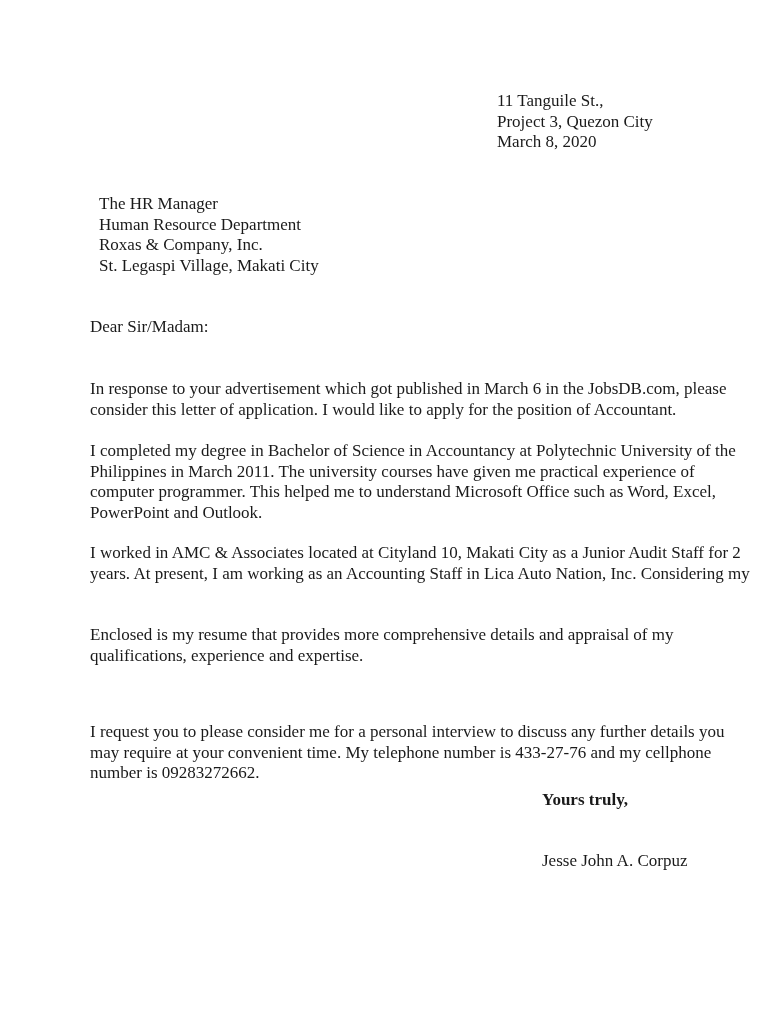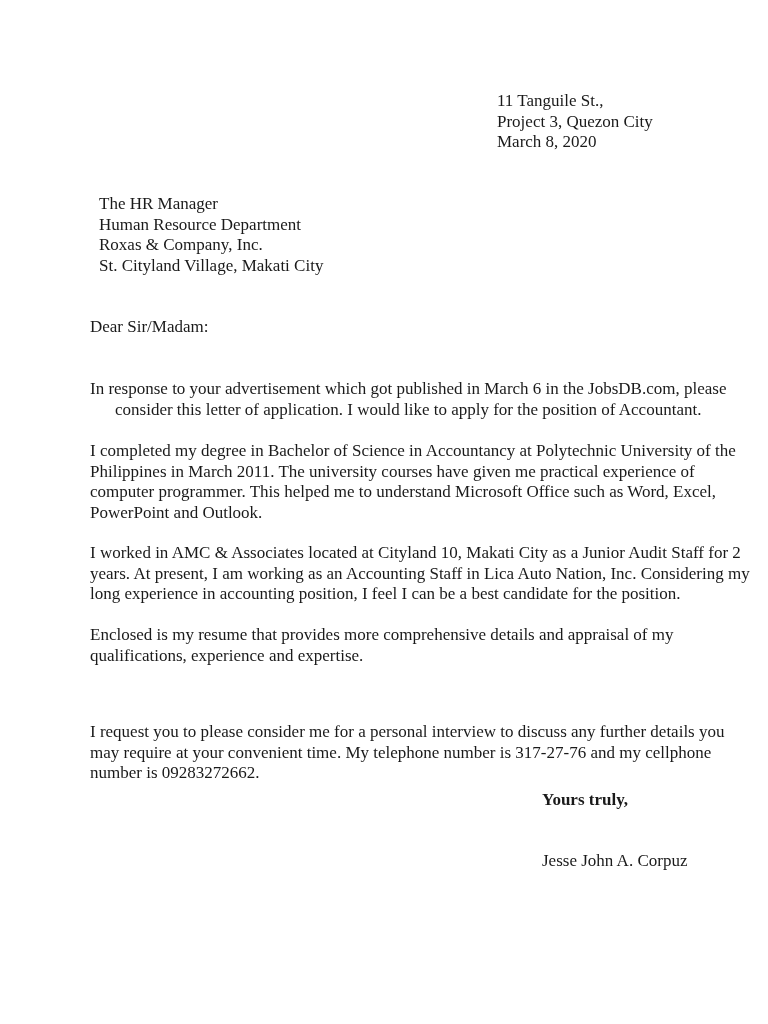--- a/index.html
+++ b/index.html
@@ -28,21 +28,21 @@
       white-space: nowrap;
       line-height: 20.5px;
       height: 20.5px;
     }
     .block {
       position: absolute;
     }
     .sender { left: 497px; top: 91px; }
     .recipient { left: 99px; top: 194px; }
     .salutation { left: 90px; top: 317px; }
-    .p1 { left: 90px; top: 379px; text-align: center; }
+    .p1 { left: 90px; top: 379px; }
     .p2 { left: 90px; top: 441px; }
     .p3 { left: 90px; top: 543px; }
     .p4 { left: 90px; top: 625px; }
     .p5 { left: 90px; top: 686px; margin-top: 36px; }
     .closing { left: 542px; top: 790px; font-weight: bold; }
     .signature { left: 542px; top: 851px; }
     .block .line { position: relative; display: block; }
   </style>
 </head>
 <body>
@@ -52,21 +52,21 @@
   <div class="block sender">
     <span class="line">11 Tanguile St.,</span>
     <span class="line">Project 3, Quezon City</span>
     <span class="line">March 8, 2020</span>
   </div>
 
   <div class="block recipient">
     <span class="line">The HR Manager</span>
     <span class="line">Human Resource Department</span>
     <span class="line">Roxas &amp; Company, Inc.</span>
-    <span class="line">St. Cityland Village, Makati City</span>
+    <span class="line">St. Legaspi Village, Makati City</span>
   </div>
 
   <div class="block salutation">
     <span class="line">Dear Sir/Madam:</span>
   </div>
 
   <div class="block p1">
     <span class="line">In response to your advertisement which got published in March 6 in the JobsDB.com, please</span>
     <span class="line">consider this letter of application. I would like to apply for the position of Accountant.</span>
   </div>
@@ -74,31 +74,30 @@
   <div class="block p2">
     <span class="line">I completed my degree in Bachelor of Science in Accountancy at Polytechnic University of the</span>
     <span class="line">Philippines in March 2011. The university courses have given me practical experience of</span>
     <span class="line">computer programmer. This helped me to understand Microsoft Office such as Word, Excel,</span>
     <span class="line">PowerPoint and Outlook.</span>
   </div>
 
   <div class="block p3">
     <span class="line">I worked in AMC &amp; Associates located at Cityland 10, Makati City as a Junior Audit Staff for 2</span>
     <span class="line">years. At present, I am working as an Accounting Staff in Lica Auto Nation, Inc. Considering my</span>
-    <span class="line">long experience in accounting position, I feel I can be a best candidate for the position.</span>
   </div>
 
   <div class="block p4">
     <span class="line">Enclosed is my resume that provides more comprehensive details and appraisal of my</span>
     <span class="line">qualifications, experience and expertise.</span>
   </div>
 
   <div class="block p5">
     <span class="line">I request you to please consider me for a personal interview to discuss any further details you</span>
-    <span class="line">may require at your convenient time. My telephone number is 317-27-76 and my cellphone</span>
+    <span class="line">may require at your convenient time. My telephone number is 433-27-76 and my cellphone</span>
     <span class="line">number is 09283272662.</span>
   </div>
 
   <div class="block closing">
     <span class="line">Yours truly,</span>
   </div>
 
   <div class="block signature">
     <span class="line">Jesse John A. Corpuz</span>
   </div>

